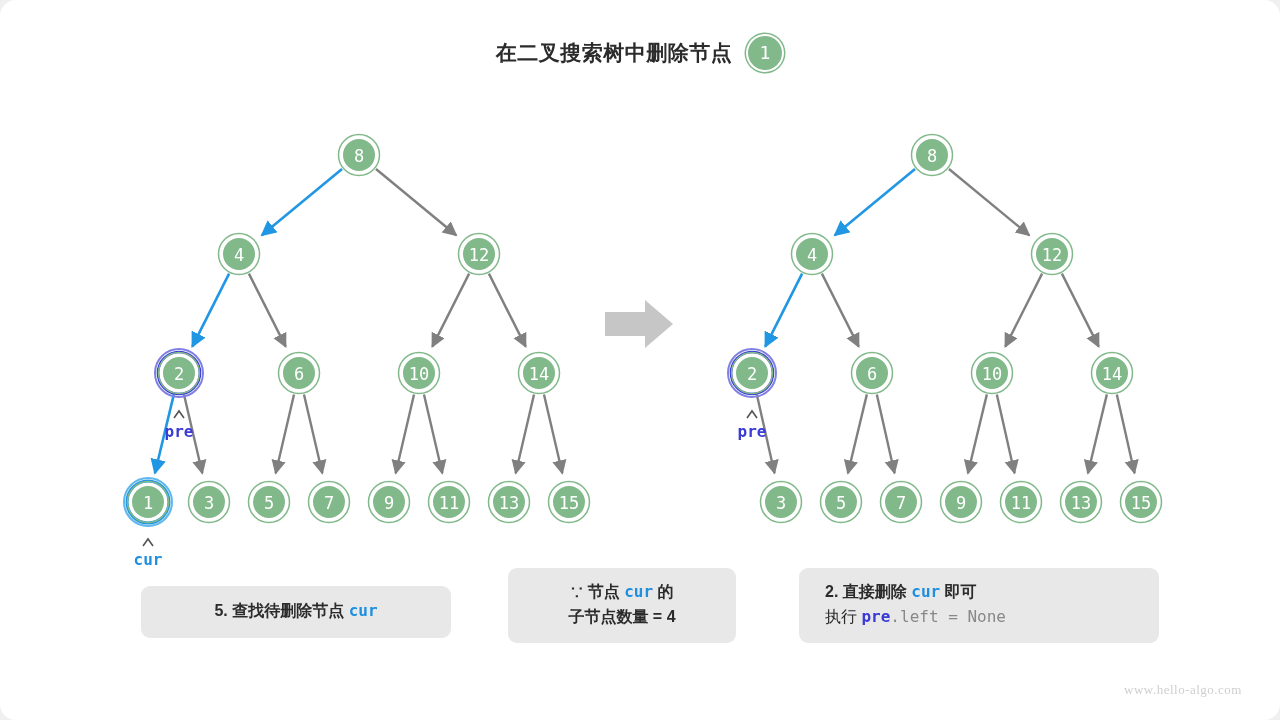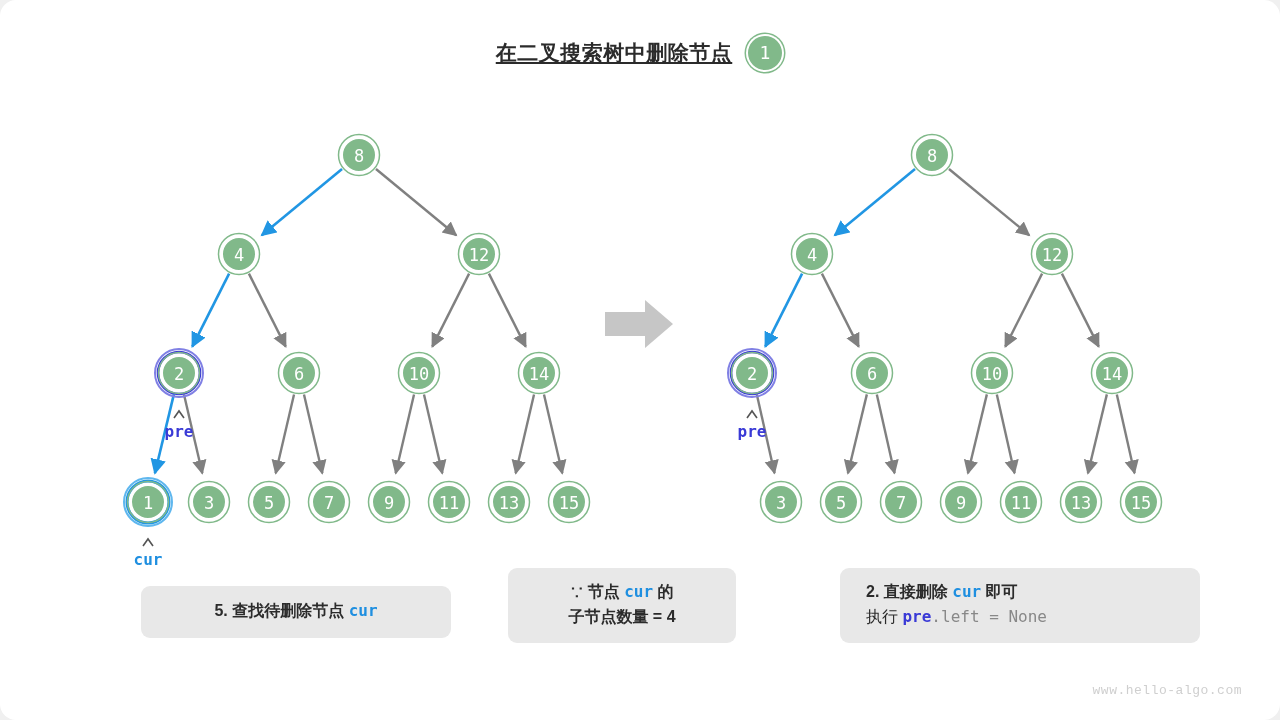--- a/index.html
+++ b/index.html
@@ -42,21 +42,21 @@
     margin-left: 14px;
     border-radius: 50%;
     background: #81b98a;
     box-shadow: inset 0 0 0 2px #ffffff, 0 0 0 1.5px #81b98a;
     color: #ffffff;
     font-size: 18px;
     font-weight: normal;
     text-align: center;
     font-family: "DejaVu Sans Mono", monospace;
   }
-  #title .t-text { vertical-align: middle; text-decoration: underline; }
+  #title .t-text { vertical-align: middle; }
 
   svg#scene {
     position: absolute;
     left: 0;
     top: 0;
     width: 1280px;
     height: 720px;
   }
   .node-circle {
     fill: #81b98a;
@@ -148,28 +148,27 @@
     width: 310px;
     padding: 13px 0 14px 0;
     text-align: center;
   }
   .cap-right {
     left: 799px;
     top: 568px;
     width: 360px;
     padding: 12px 0 13px 26px;
     text-align: left;
-    margin-left: 41px;
   }
   .cap-right .line2 { font-weight: normal; }
   #watermark {
     position: absolute;
     right: 38px;
     bottom: 22px;
-    font-family: Liberation Mono, monospace;
+    font-family: Liberation Serif, serif;
     font-size: 13px;
     color: #cfcfcf;
     letter-spacing: 0.5px;
   }
 </style>
 </head>
 <body>
 
 <div id="canvas">
 

